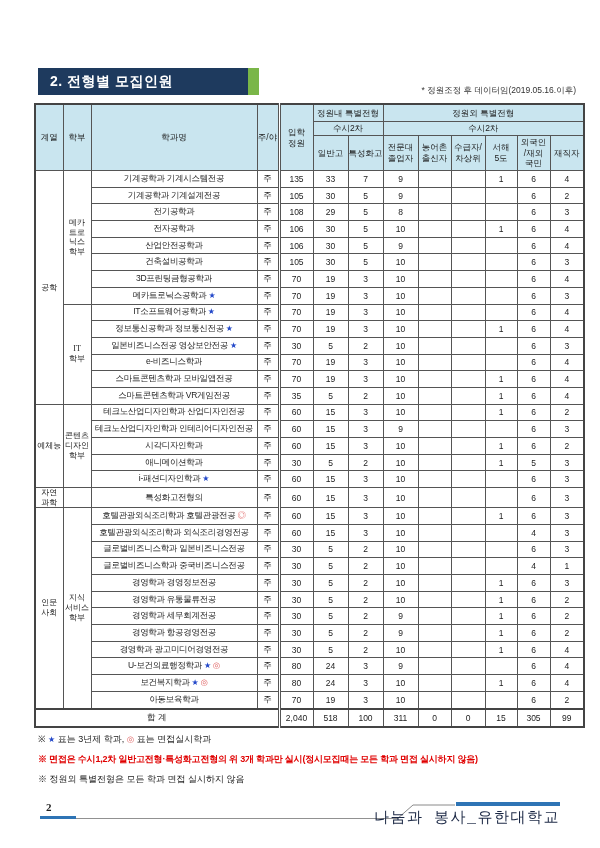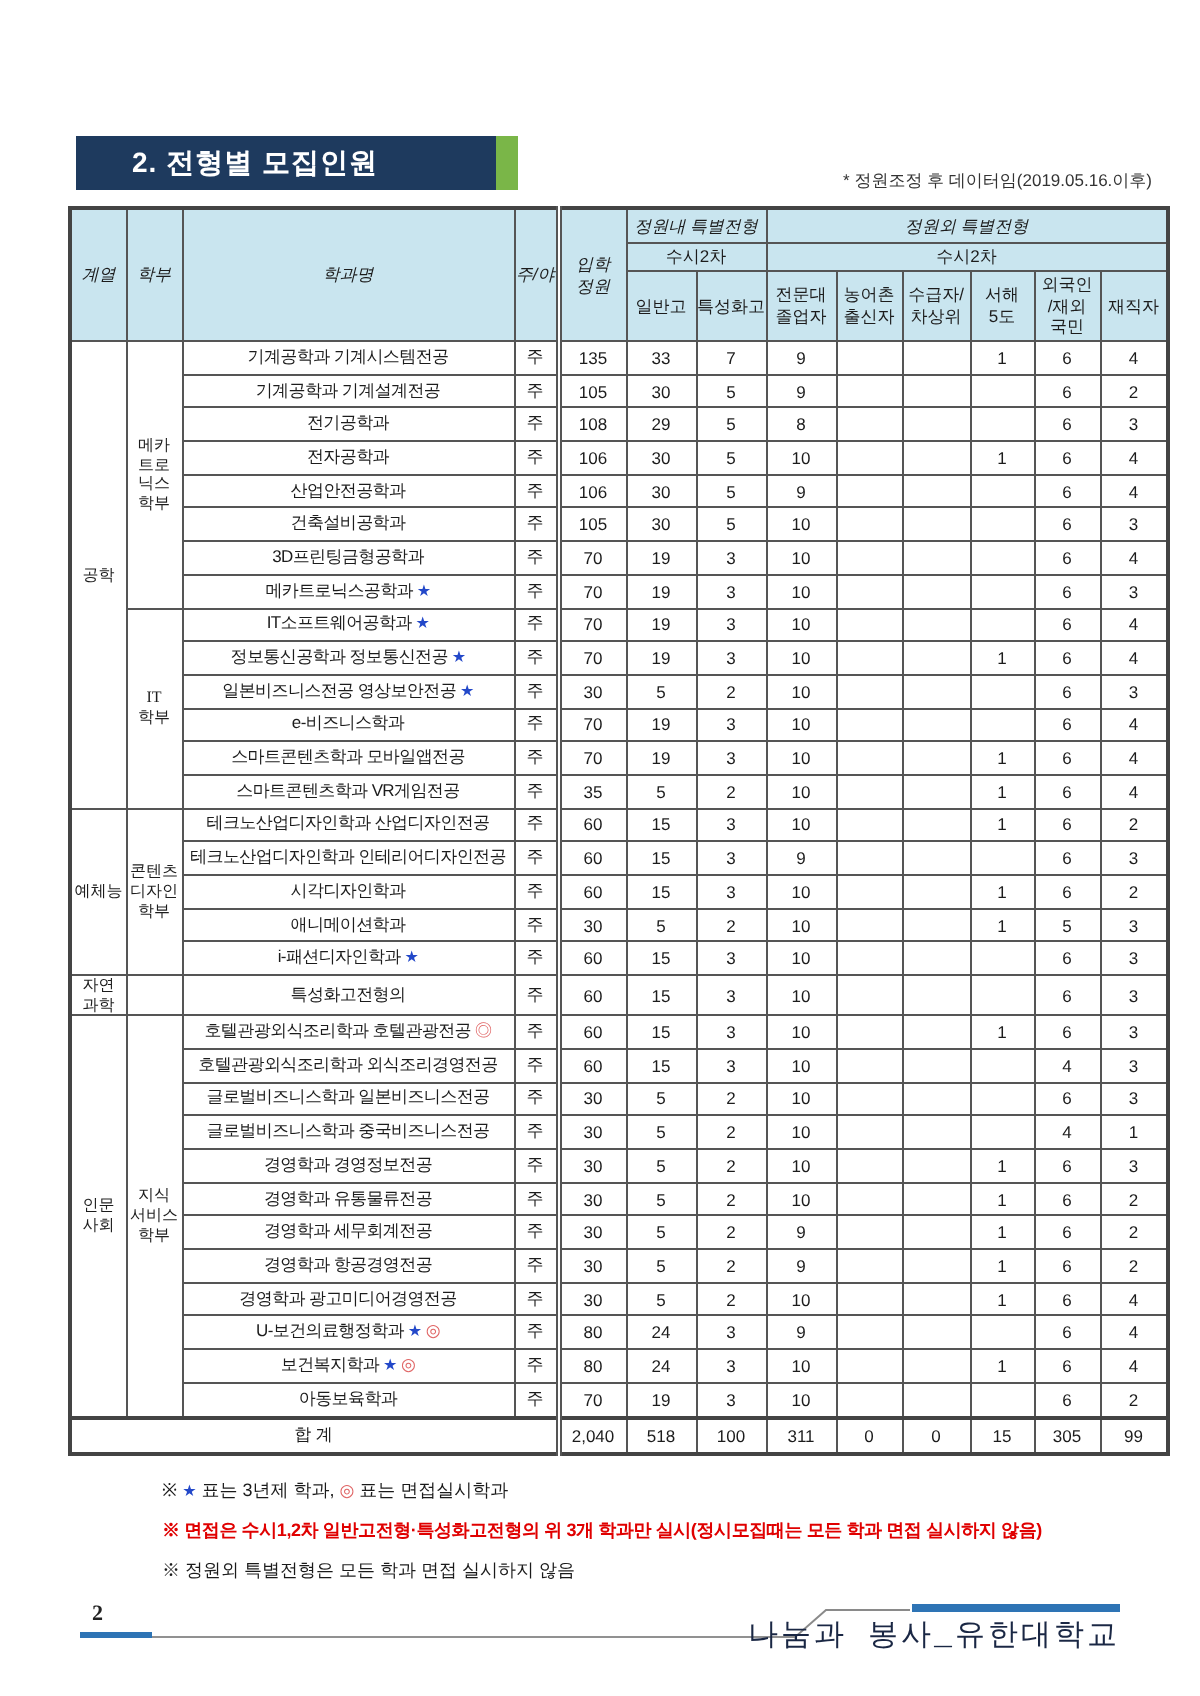--- a/index.html
+++ b/index.html
@@ -6,52 +6,52 @@
   .sheet {
     position:relative; width:600px; height:848px; background:#ffffff;
     font-family:"Liberation Sans", sans-serif; color:#1a1a1a; overflow:hidden;
   }
 
   
   .title-bar { position:absolute; left:38px; top:68px; display:flex; }
   .title-navy {
     width:210px; height:27px; background:#1e3a5e; color:#ffffff;
     font-weight:bold; font-size:14px; line-height:27px;
-    padding-left:28px; box-sizing:border-box; letter-spacing:0.5px;
+    padding-left:12px; box-sizing:border-box; letter-spacing:0.5px;
   }
   .title-green { width:11px; height:27px; background:#7ab648; }
 
   .top-note { position:absolute; top:85px; right:24px; font-size:8.5px; color:#333; }
 
   
   table.quota {
     position:absolute; left:34px; top:103px; width:549px;
     border-collapse:collapse; table-layout:fixed;
     font-size:8.5px; color:#1c1c1c;
     border:2px solid #444;
   }
   table.quota th, table.quota td {
     border:1px solid #555; padding:0; text-align:center; vertical-align:middle;
     font-weight:normal; overflow:hidden;
   }
   table.quota thead th { background:#c9e5ef; white-space:pre-line; line-height:1.25; }
-  tr.hr1 th { height:16px;font-style:italic; }
+  tr.hr1 th { height:16px; }
   tr.hr2 th { height:13px; }
   tr.hr3 th { height:34px; }
   tbody td { height:15.7px; }
   td.dept-cell { text-align:left; padding-left:5px; letter-spacing:-0.3px; white-space:nowrap; }
   td.group-cell { white-space:pre-line; font-size:8px; line-height:1.2;font-family:Liberation Serif, serif; }
   .dbl { border-left:3px double #555 !important; }
   tfoot td { height:16px; font-weight:bold; border-top:2px solid #444 !important; }
   .mk-star { color:#2348c9; font-size:8px; }
   .mk-circle { color:#e06666; font-size:8.5px; }
 
   
   .notes { position:absolute; left:38px; top:733px; font-size:9px; }
-  .notes .note-line { height:20px; line-height:24px; white-space:nowrap;margin-left:43px; }
+  .notes .note-line { height:20px; line-height:12px; white-space:nowrap; }
   .note-red { color:#e00000; font-weight:bold; letter-spacing:-0.2px; }
 
   
   .pagenum {
     position:absolute; left:46px; top:801px; font-size:11px; font-weight:bold;
     font-family:"Liberation Serif", serif; color:#222;
   }
   .pg-bar  { position:absolute; left:40px;  top:816px; width:36px;  height:3px; background:#2e74b5; }
   .foot-line { position:absolute; left:76px; top:818px; width:322px; height:1px; background:#919191; }
   .foot-diag { position:absolute; left:397px; top:803px; width:60px; height:18px; }

